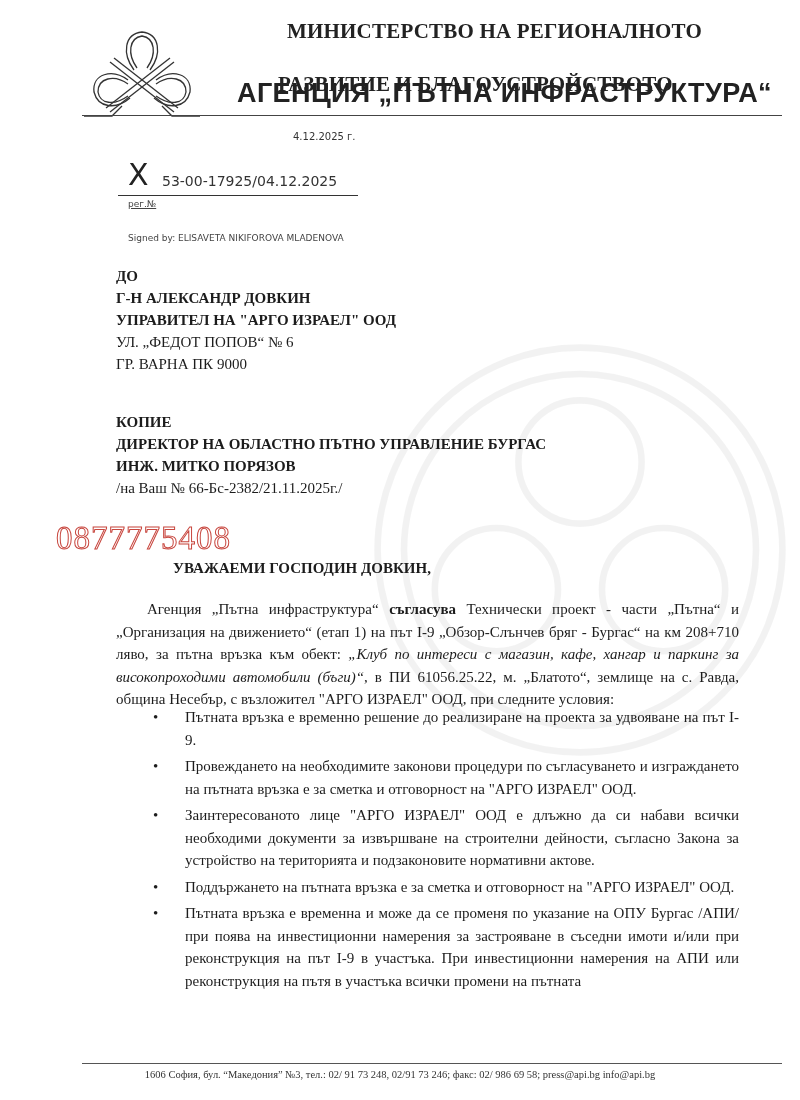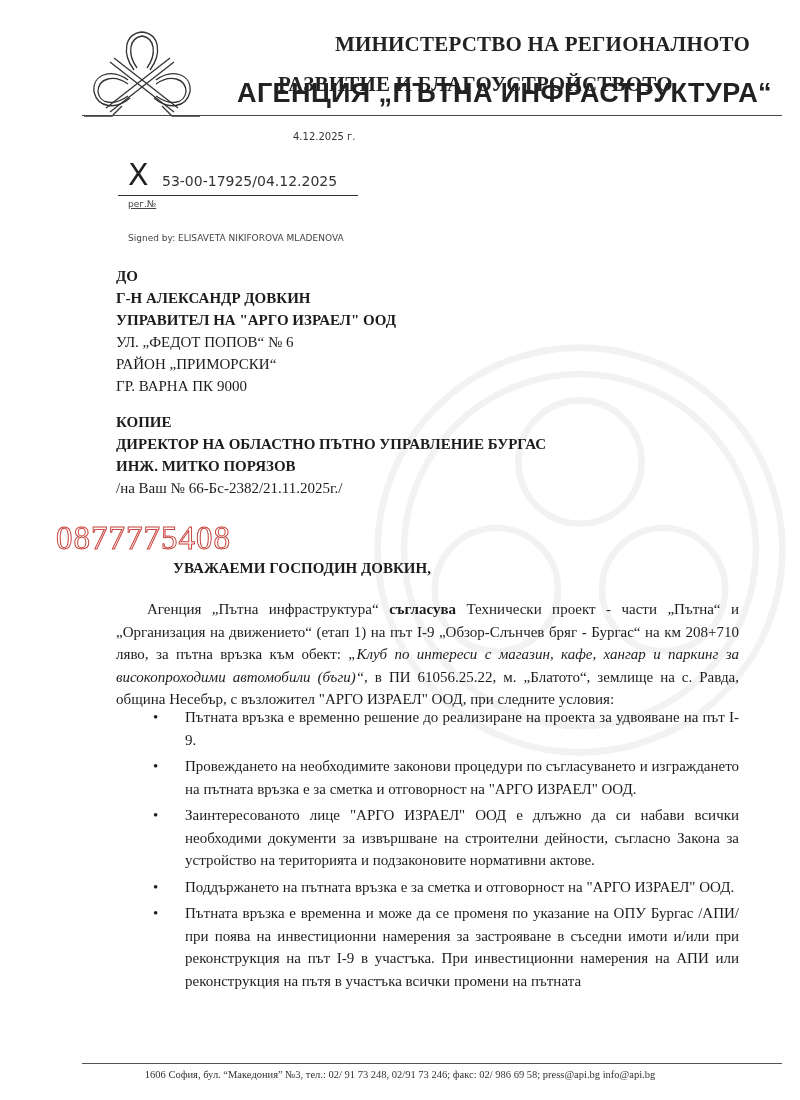--- a/index.html
+++ b/index.html
@@ -2,21 +2,21 @@
 <html><head>
 <meta charset="utf-8">
 <style>
   html, body { margin: 0; padding: 0; background: #ffffff; }
   body { width: 800px; height: 1100px; position: relative; overflow: hidden; color: #1c1c1c; }
 
   .watermark { position: absolute; left: 360px; top: 330px; width: 440px; height: 440px; opacity: 0.07; pointer-events: none; }
 
   .logo { position: absolute; left: 82px; top: 24px; width: 120px; height: 100px; }
   .head-line1, .head-line2 { position: absolute; font-family: "Liberation Serif", serif; font-weight: bold; font-size: 21px; color: #222; letter-spacing: 0.2px; }
-  .head-line1 { left: 287px; top: 32px; margin-left: 48px; }
+  .head-line1 { left: 287px; top: 19px; }
   .head-line2 { left: 278px; top: 72px; }
   .head-line3 { position: absolute; left: 237px; top: 78px; font-family: "Liberation Sans", sans-serif; font-weight: bold; font-size: 27px; color: #222; letter-spacing: 0.4px; }
   .header-rule { position: absolute; left: 82px; top: 115px; width: 700px; height: 0; border-top: 1.5px solid #444; }
 
   .date { position: absolute; left: 293px; top: 131px; font-family: "DejaVu Sans", sans-serif; font-size: 10px; color: #333; }
   .reg-x { position: absolute; left: 128px; top: 160px; font-family: "DejaVu Sans", sans-serif; font-size: 30px; color: #222; line-height: 1; }
   .reg-num { position: absolute; left: 162px; top: 173px; font-family: "DejaVu Sans", sans-serif; font-size: 14px; color: #333; }
   .reg-rule { position: absolute; left: 118px; top: 195px; width: 240px; border-top: 1.5px solid #333; }
   .reg-label { position: absolute; left: 128px; top: 199px; font-family: "DejaVu Sans", sans-serif; font-size: 9px; color: #444; text-decoration: underline; }
   .signed { position: absolute; left: 128px; top: 233px; font-family: "DejaVu Sans", sans-serif; font-size: 9px; color: #444; }
@@ -79,21 +79,20 @@
 <div class="reg-num">53-00-17925/04.12.2025</div>
 <div class="reg-rule"></div>
 <div class="reg-label">рег.№</div>
 <div class="signed">Signed by: ELISAVETA NIKIFOROVA MLADENOVA</div>
 
 <div class="addr" style="top:265px;">
   <div class="b">ДО</div>
   <div class="b">Г-Н АЛЕКСАНДР ДОВКИН</div>
   <div class="b">УПРАВИТЕЛ НА "АРГО ИЗРАЕЛ" ООД</div>
   <div>УЛ. „ФЕДОТ ПОПОВ“ № 6</div>
-  <div>РАЙОН „ПРИМОРСКИ“</div>
   <div>ГР. ВАРНА  ПК 9000</div>
 </div>
 
 <div class="addr" style="top:411px;">
   <div class="b">КОПИЕ</div>
   <div class="b">ДИРЕКТОР НА ОБЛАСТНО ПЪТНО УПРАВЛЕНИЕ БУРГАС</div>
   <div class="b">ИНЖ. МИТКО ПОРЯЗОВ</div>
   <div>/на Ваш № 66-Бс-2382/21.11.2025г./</div>
 </div>
 

